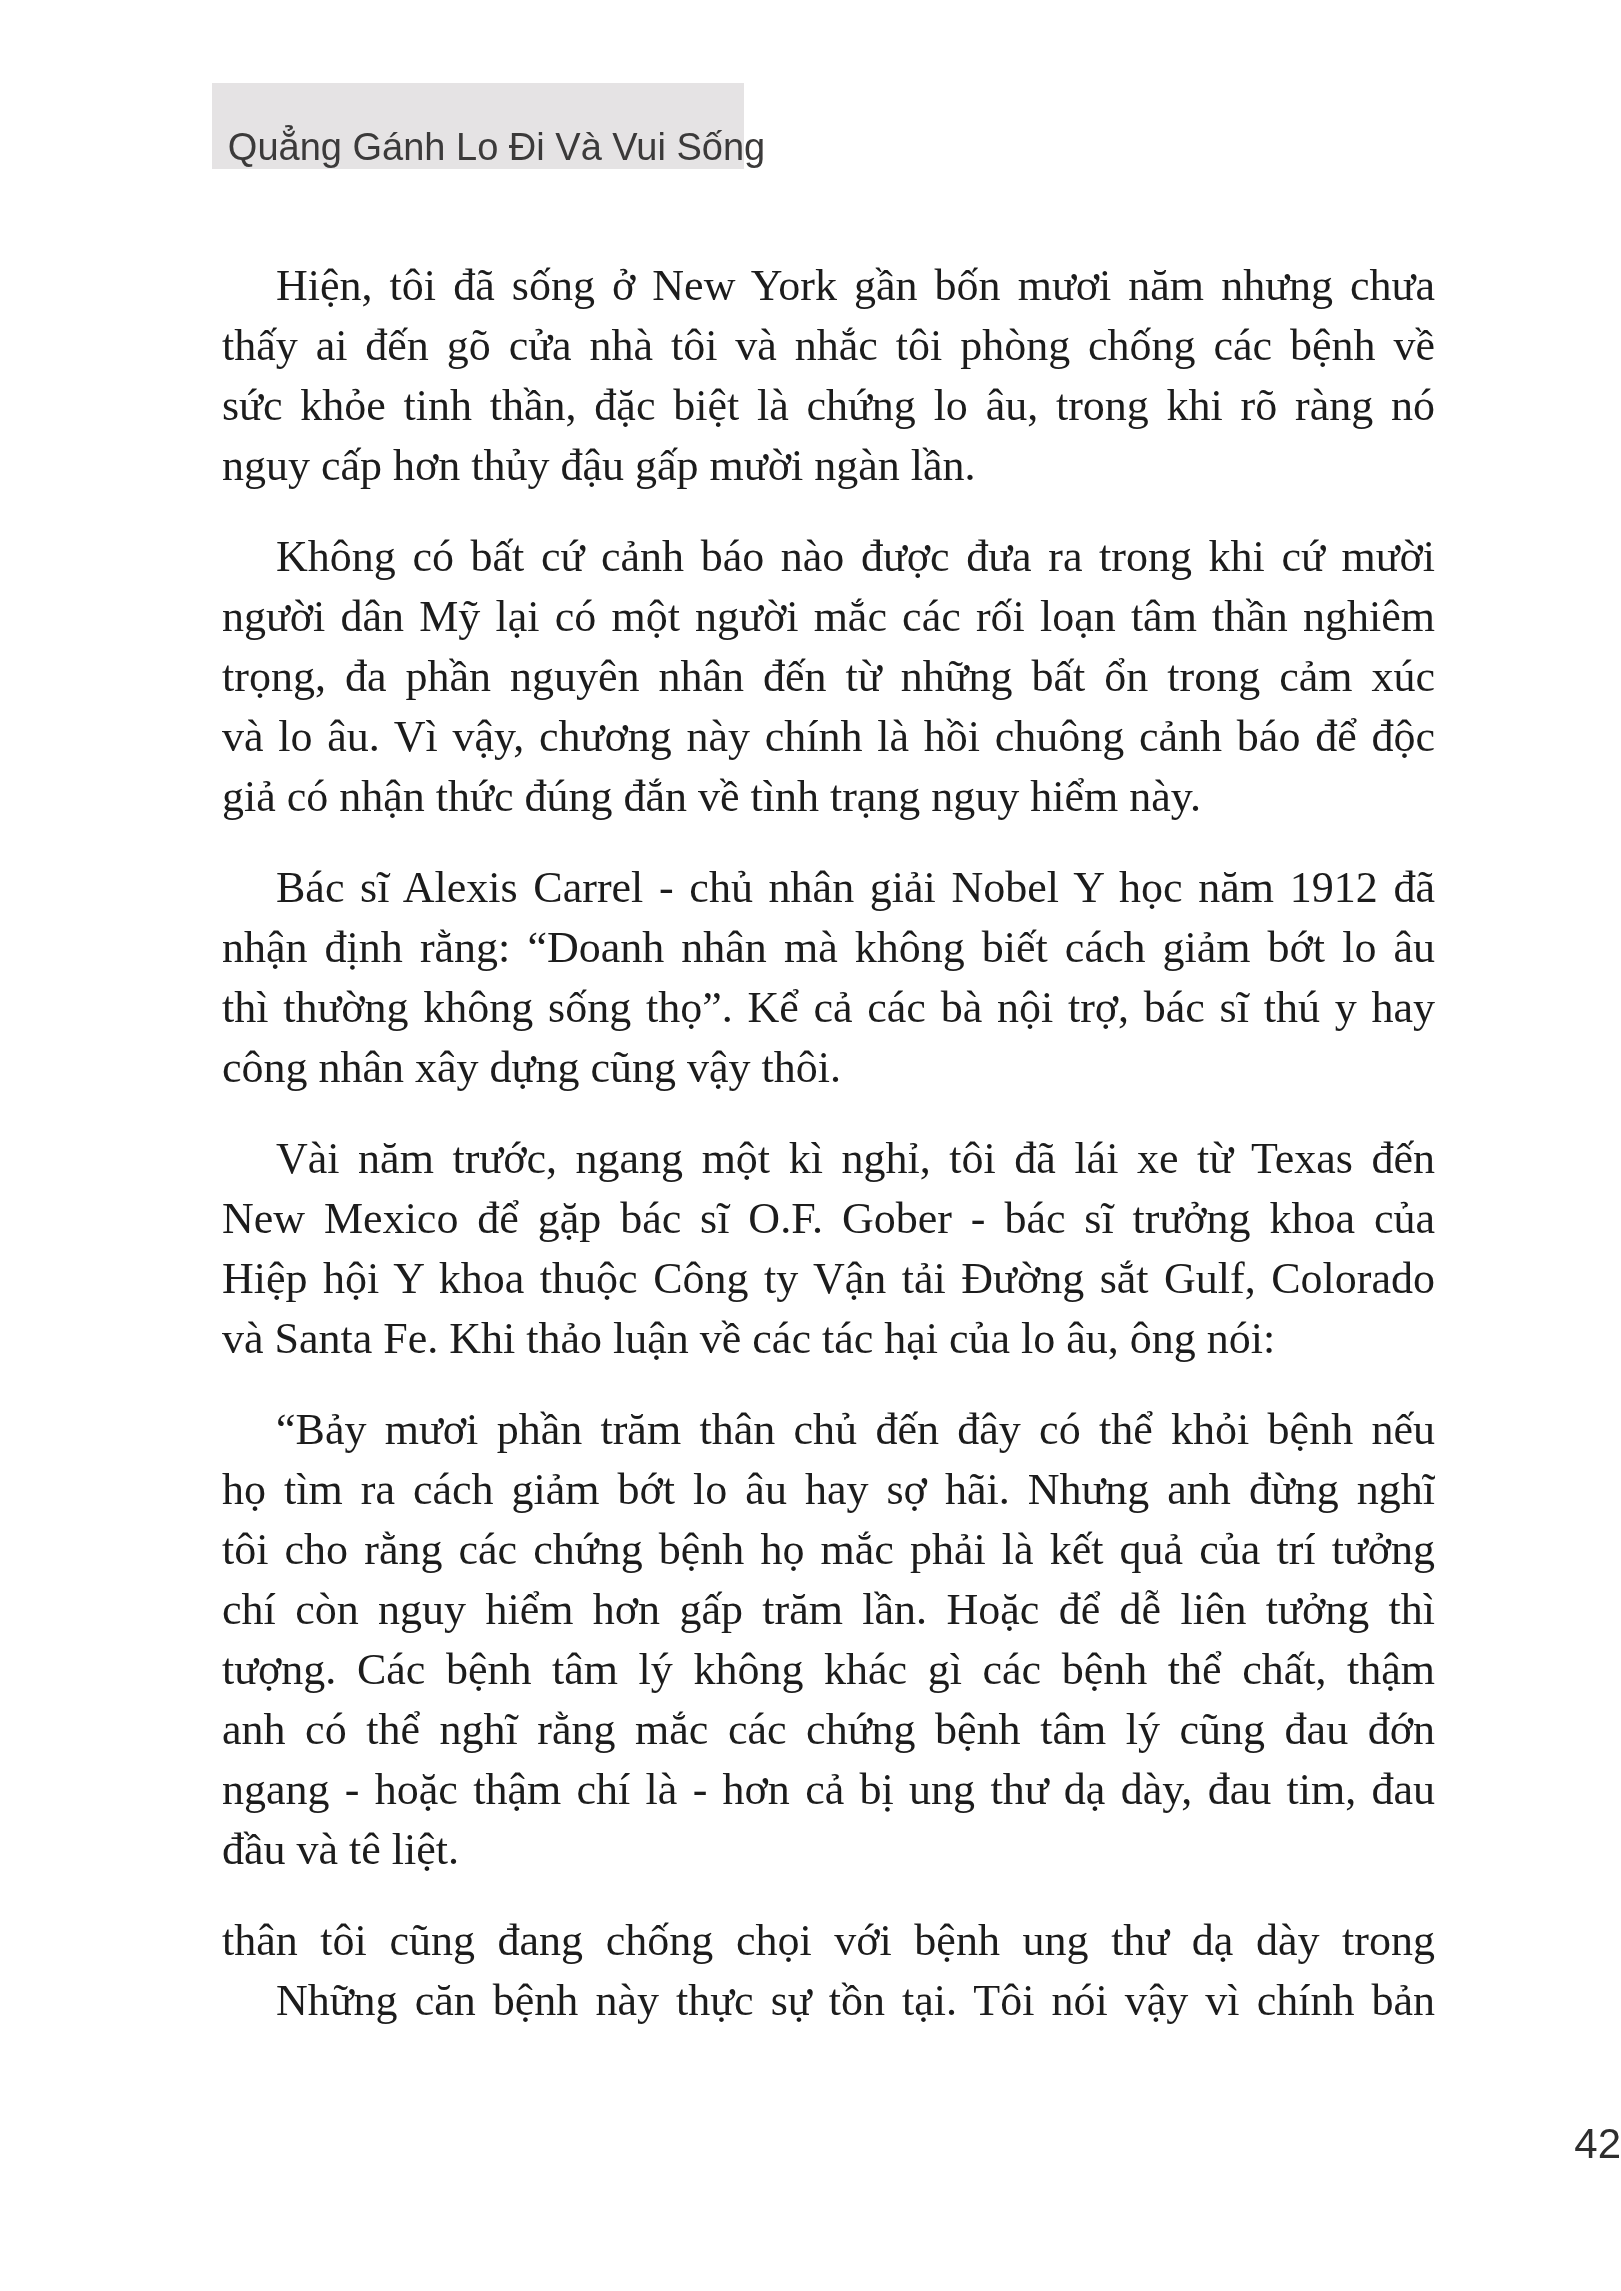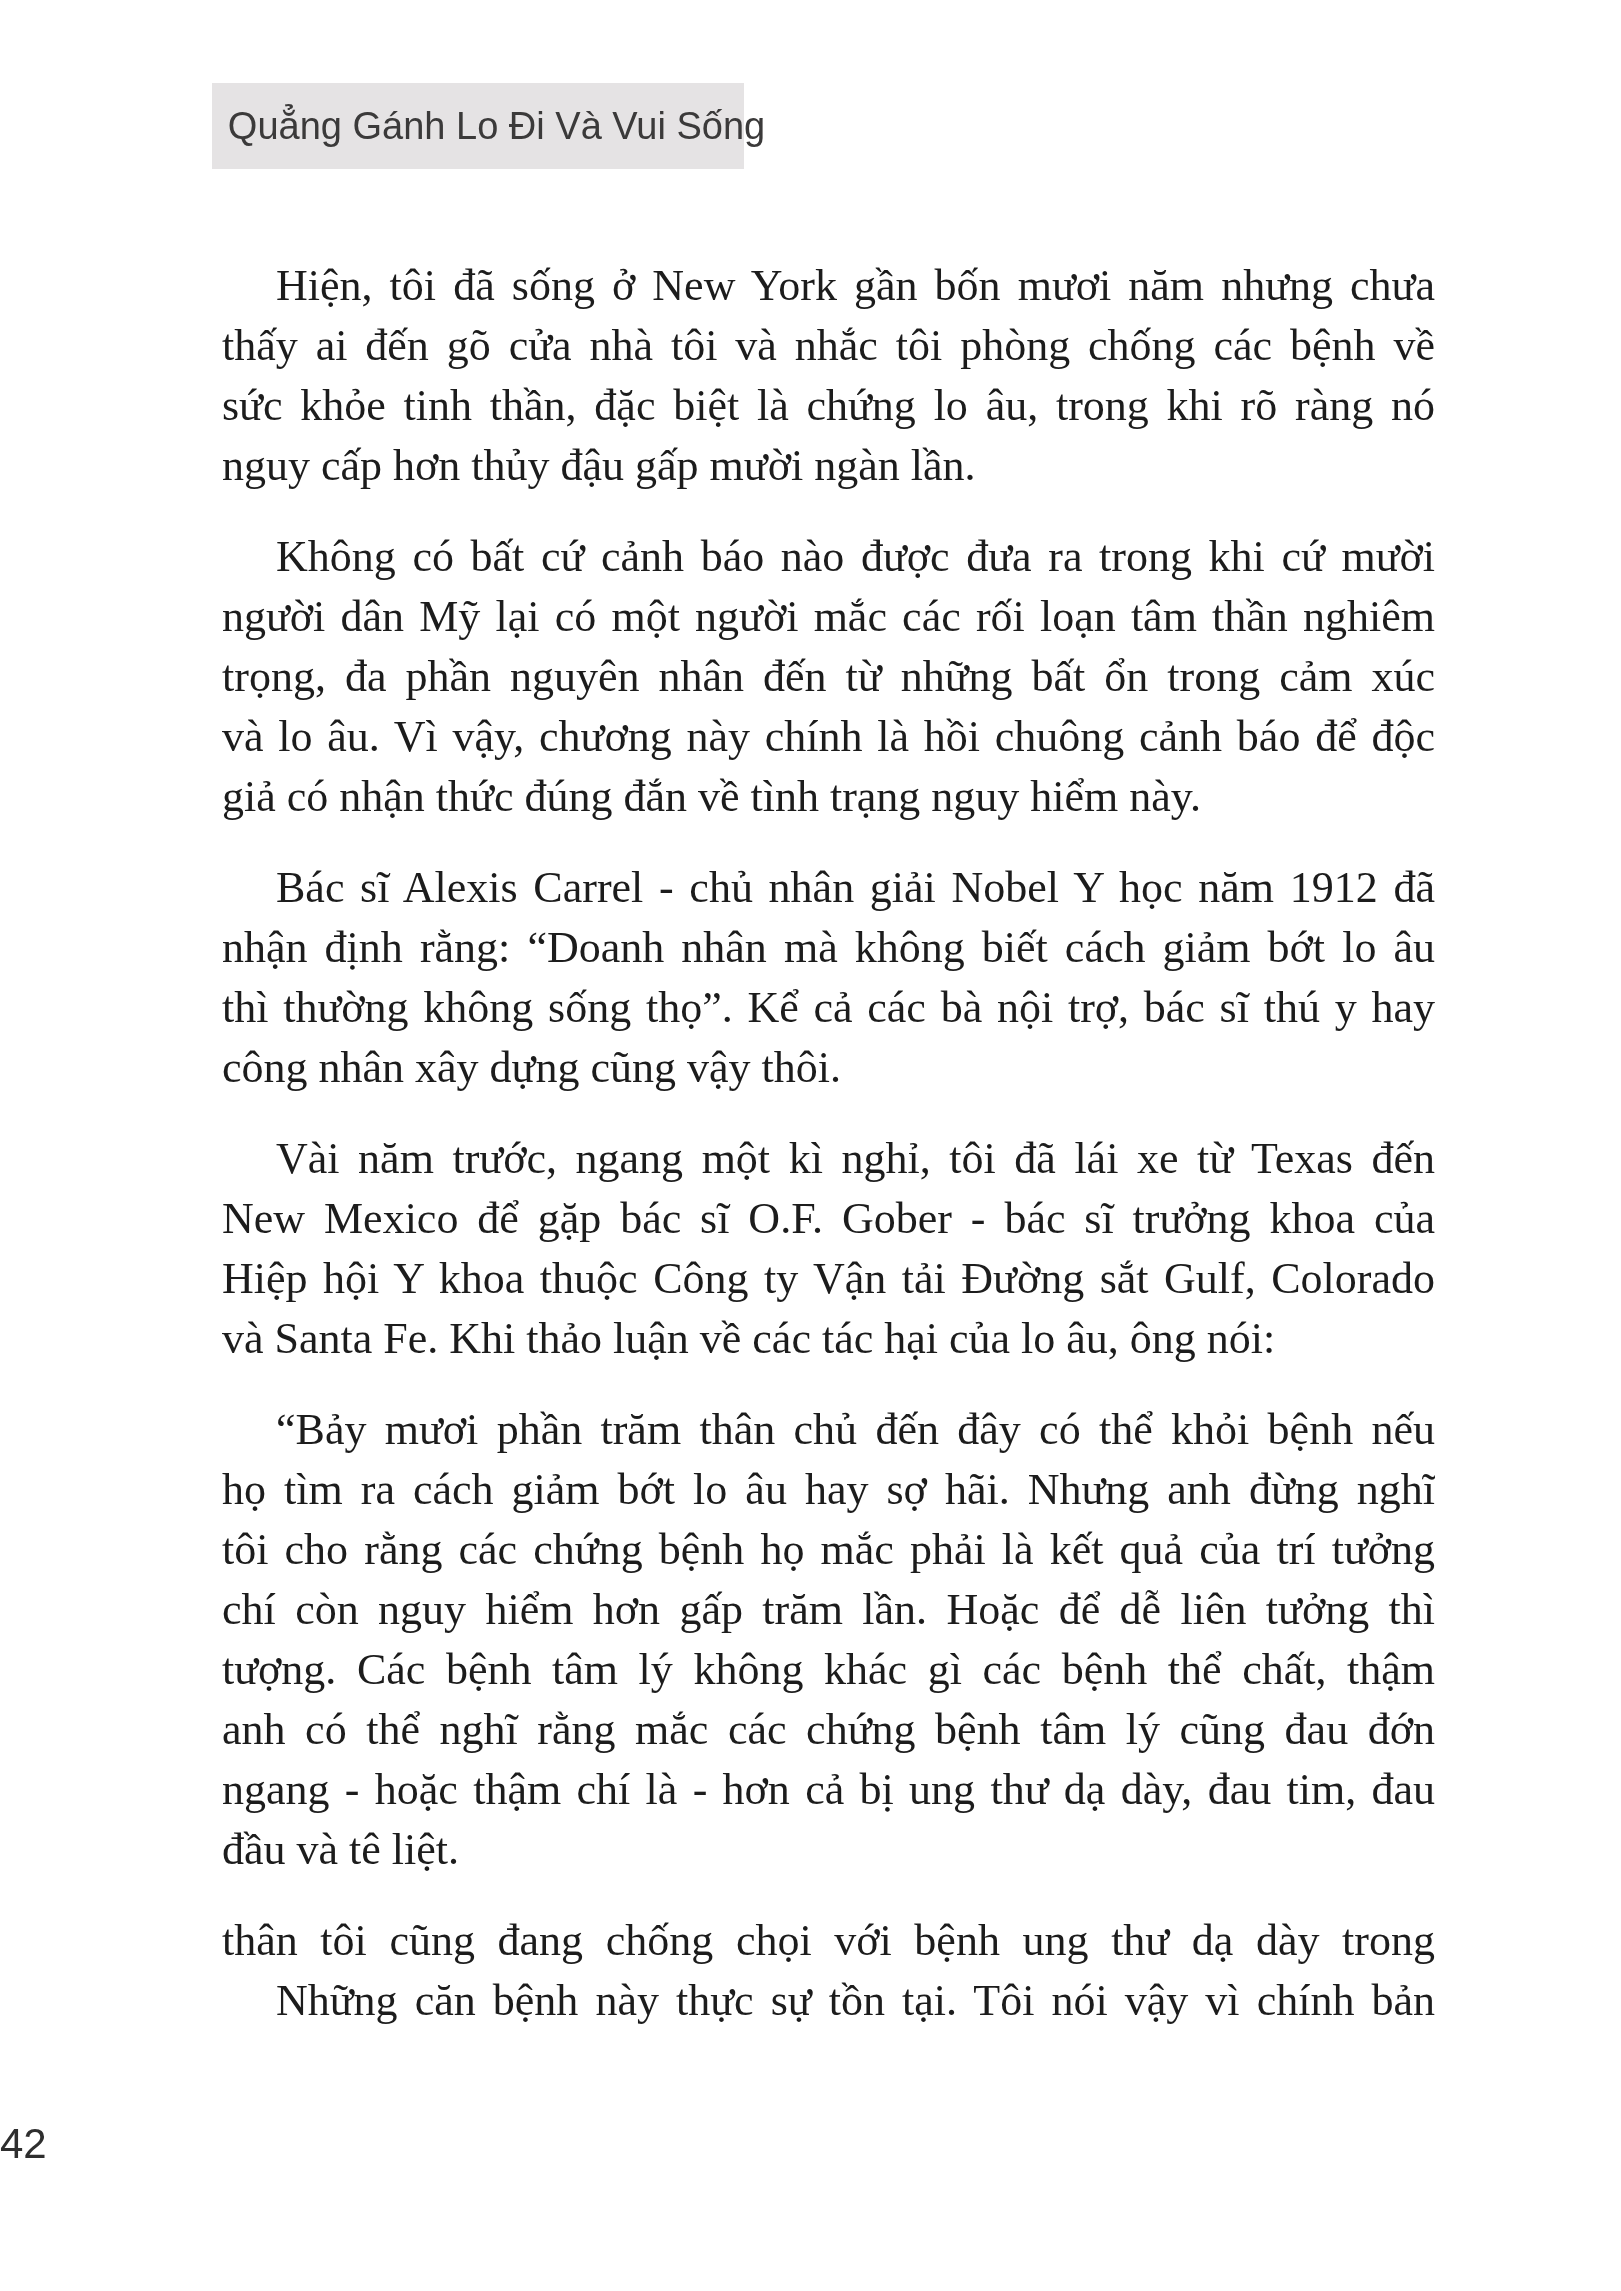--- a/index.html
+++ b/index.html
@@ -20,21 +20,21 @@
     font-family:"Liberation Serif","DejaVu Serif",serif;
   }
   .chapter-header{
     position:absolute;
     left:212px;
     top:83px;
     width:532px;
     height:86px;
     background:var(--header-bg);
     display:flex;
-    align-items:center;
+    align-items:flex-end;
     justify-content:center;
     padding-left:37px;
   }
   .chapter-header span{
     font-family:"Liberation Sans","DejaVu Sans",sans-serif;
     font-size:38px;
     font-weight:400;
     color:var(--header-text);
     white-space:nowrap;
   }
@@ -61,21 +61,21 @@
     padding-left:54px;
   }
   .line.end{
     text-align-last:left;
   }
   .page-number{
     position:absolute;
     left:0;
     top:2120px;
     width:100%;
-    text-align:left;
+    text-align:right;
     font-family:"Liberation Sans","DejaVu Sans",sans-serif;
     font-size:42px;
     color:var(--footer-text);
   }
 </style>
 </head>
 <body>
 
 <div class="page">
 

